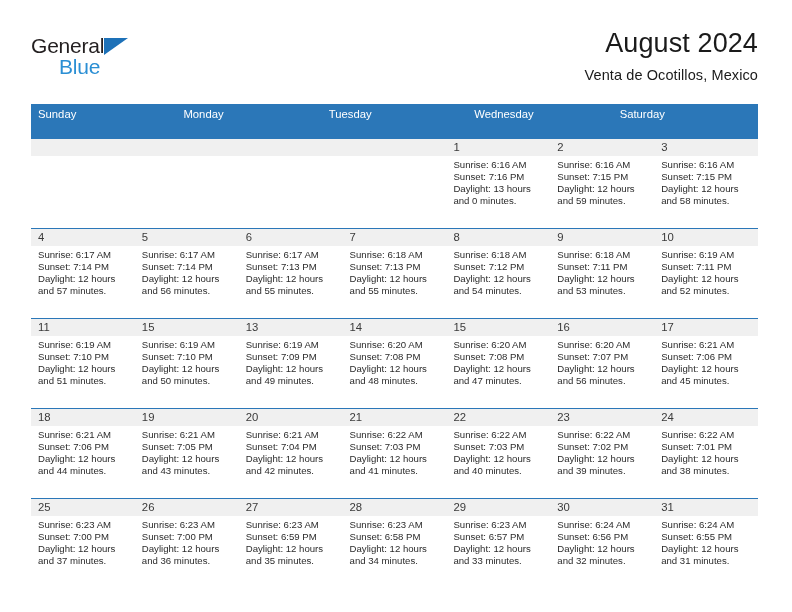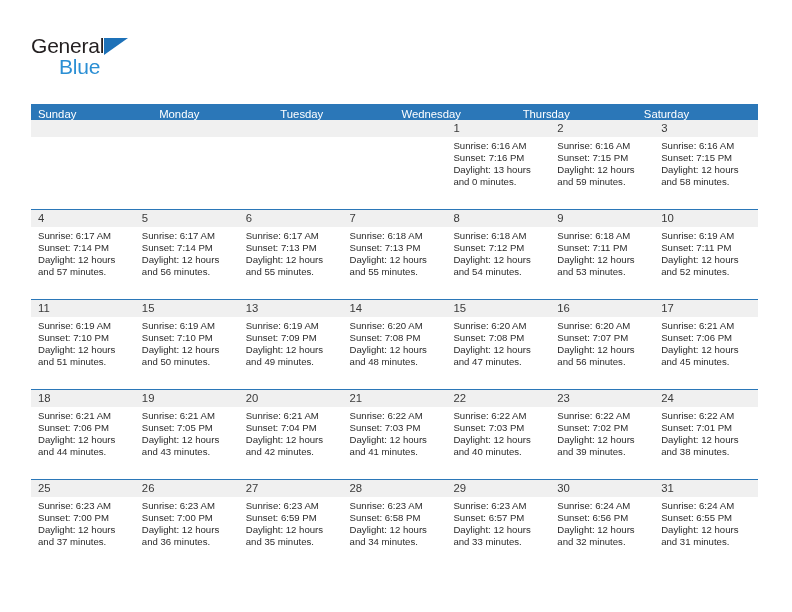--- a/index.html
+++ b/index.html
@@ -87,21 +87,21 @@
   
   .calendar {
     position: absolute;
     left: 31px;
     top: 104px;
     width: 727px;
   }
   .weekday-row {
     display: flex;
     background: #2b77b8;
-    height: 16px;
+    height: 35px;
   }
   .weekday {
     flex: 1 1 0;
     color: #ffffff;
     font-size: 11.3px;
     line-height: 21px;
     padding-left: 7px;
     box-sizing: border-box;
     white-space: nowrap;
     overflow: hidden;
@@ -144,29 +144,32 @@
 <body>
 
 <div class="page">
 
   <div class="header">
     <div class="logo">
       <span class="logo-general">General</span>
       <span class="logo-tri"></span>
       <span class="logo-blue">Blue</span>
     </div>
+    <div class="title-block">
+      <div class="cal-title">August 2024</div>
+      <div class="cal-subtitle">Venta de Ocotillos, Mexico</div>
+    </div>
   </div>
 
   <div class="calendar">
     <div class="weekday-row" id="weekday-row">
         <div class="weekday">Sunday</div>
         <div class="weekday">Monday</div>
         <div class="weekday">Tuesday</div>
         <div class="weekday">Wednesday</div>
-        <div class="weekday">Thursday</div>
         <div class="weekday">Saturday</div>
       </div>
     <div id="weeks-container">
         <div class="week-row first">
           <div class="day-cell">
             <div class="day-num"></div>
             <div class="day-body"></div>
           </div>
           <div class="day-cell">
             <div class="day-num"></div>

